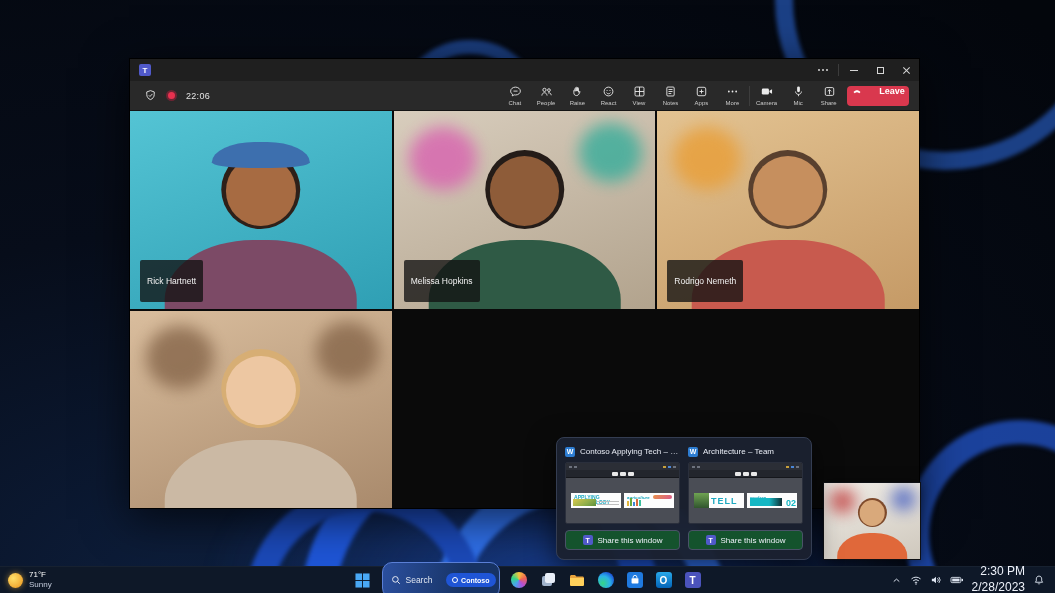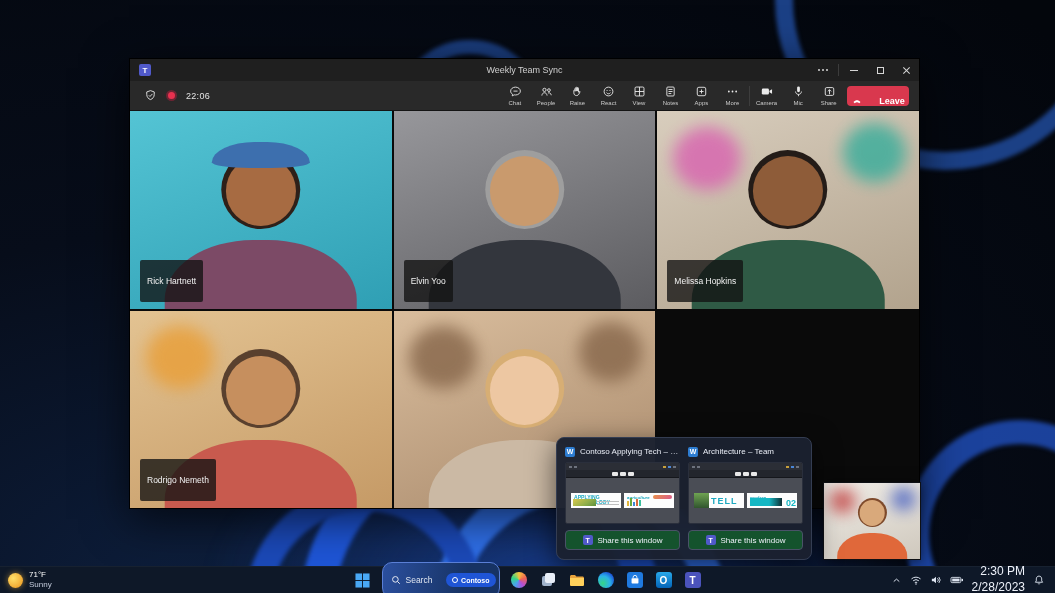--- a/index.html
+++ b/index.html
@@ -41,21 +41,21 @@
   .tb-left { display:flex; align-items:center; gap:9px; margin-left:6px; }
   .rec-dot { width:11px; height:11px; border-radius:50%; background:#e8314f; border:2px solid #6e2433; }
   .timer { font-size:9px; color:#e3e3e3; letter-spacing:.3px; }
   .tb-center { display:flex; align-items:flex-start; gap:7px; margin-left:auto; }
   .tb-btn { width:24px; display:flex; flex-direction:column; align-items:center; gap:1px; cursor:default; }
   .tb-btn svg { display:block; }
   .tb-btn .lbl { font-size:6.5px; color:#c9c9c9; white-space:nowrap; transform:scale(.92); }
   .tb-divider { width:1px; height:20px; background:#3d3d3d; margin:0 5px; align-self:center; }
   .tb-devices { display:flex; align-items:flex-start; gap:7px; }
   .leave-btn { width:62px; height:20px; margin:0 2px 0 6px; align-self:center; background:#d9384e; border-radius:4px;
-    display:flex; align-items:flex-end; justify-content:center; gap:16px; color:#fff; font-size:9px; font-weight:bold; cursor:default; }
+    display:flex; align-items:flex-start; justify-content:center; gap:16px; color:#fff; font-size:9px; font-weight:bold; cursor:default; }
 
   
   .stage { position:relative; flex:1; background:#0a0a0a; display:grid;
     grid-template-columns:repeat(3,1fr); grid-template-rows:1fr 1fr; gap:2px; }
   .tile { position:relative; overflow:hidden; background:linear-gradient(160deg, var(--bg1), var(--bg2)); }
   .accent-blob { position:absolute; top:8%; left:6%; width:26%; height:32%; border-radius:50%;
     background:var(--accent, transparent); filter:blur(8px); opacity:.85; }
   .accent-blob2 { position:absolute; top:6%; right:5%; width:24%; height:30%; border-radius:50%;
     background:var(--accent2, transparent); filter:blur(8px); opacity:.85; }
   .person { position:absolute; left:50%; bottom:0; transform:translateX(-50%); width:72%; height:82%; }
@@ -150,21 +150,20 @@
   <div class="ring r2"></div>
   <div class="ring r3"></div>
   <div class="ring r4"></div>
   <div class="ring r5"></div>
   <div class="ring r6"></div>
 
   <div id="teams-window">
 
     <div class="titlebar">
       <div class="tb-logo">T</div>
-      <div class="tb-title">Weekly Team Sync</div>
       <div class="tb-controls">
         <div class="cap-btn">
             <span class="dots3">
               <i></i>
               <i></i>
               <i></i>
             </span>
           </div>
         <div class="cap-sep"></div>
         <div class="cap-btn">
@@ -296,30 +295,20 @@
         <div class="accent-blob"></div>
         <div class="person">
           <div class="hair"></div>
             <div class="head"></div>
             <div class="hat"></div>
             <div class="torso"></div>
         </div>
         <div class="name-badge">Rick Hartnett</div>
       </div>
 
-      <div class="tile" style="--bg1: #97979b; --bg2: #5c5c60; --skin: #c99a6d; --hair: #9e9e9e; --hat: transparent; --shirt: #33363d; --accent: transparent; --accent2: transparent;">
-        <div class="accent-blob"></div>
-        <div class="person">
-          <div class="hair"></div>
-            <div class="head"></div>
-            <div class="hat"></div>
-            <div class="torso"></div>
-        </div>
-        <div class="name-badge">Elvin Yoo</div>
-      </div>
 
       <div class="tile" style="--bg1: #d8cdbd; --bg2: #b2a38d; --skin: #8e5c39; --hair: #241c18; --hat: transparent; --shirt: #2f5a45; --accent: #d868b0; --accent2: #3fae9c;">
         <div class="accent-blob"></div>
         <div class="accent-blob2"></div>
         <div class="person">
           <div class="hair"></div>
             <div class="head"></div>
             <div class="hat"></div>
             <div class="torso"></div>
         </div>

